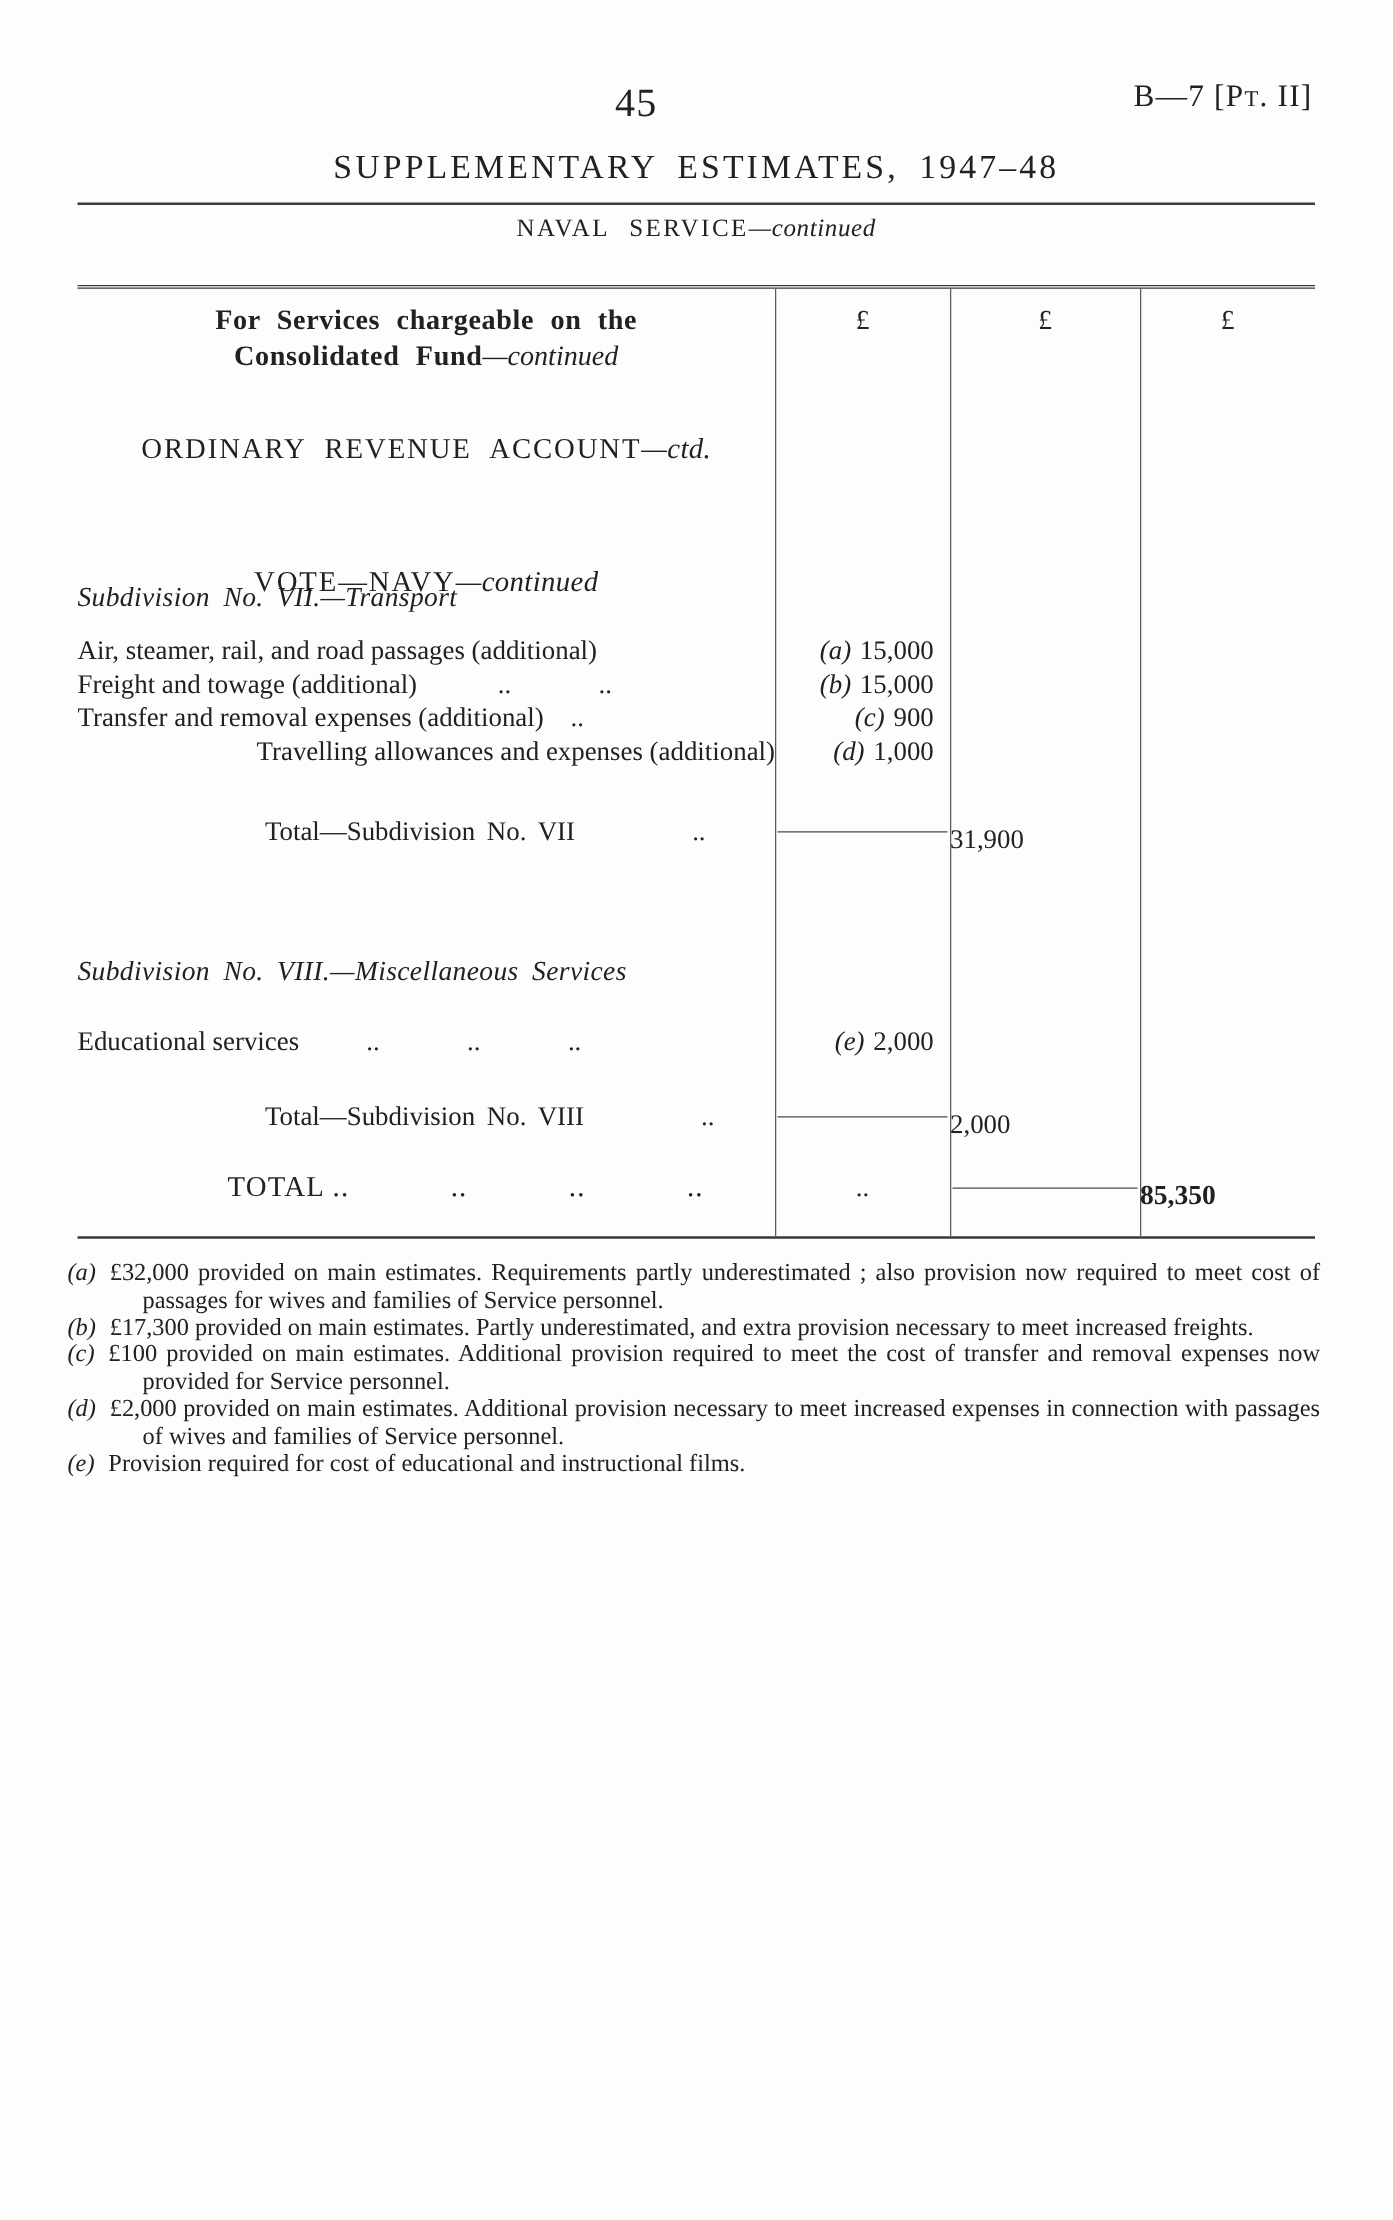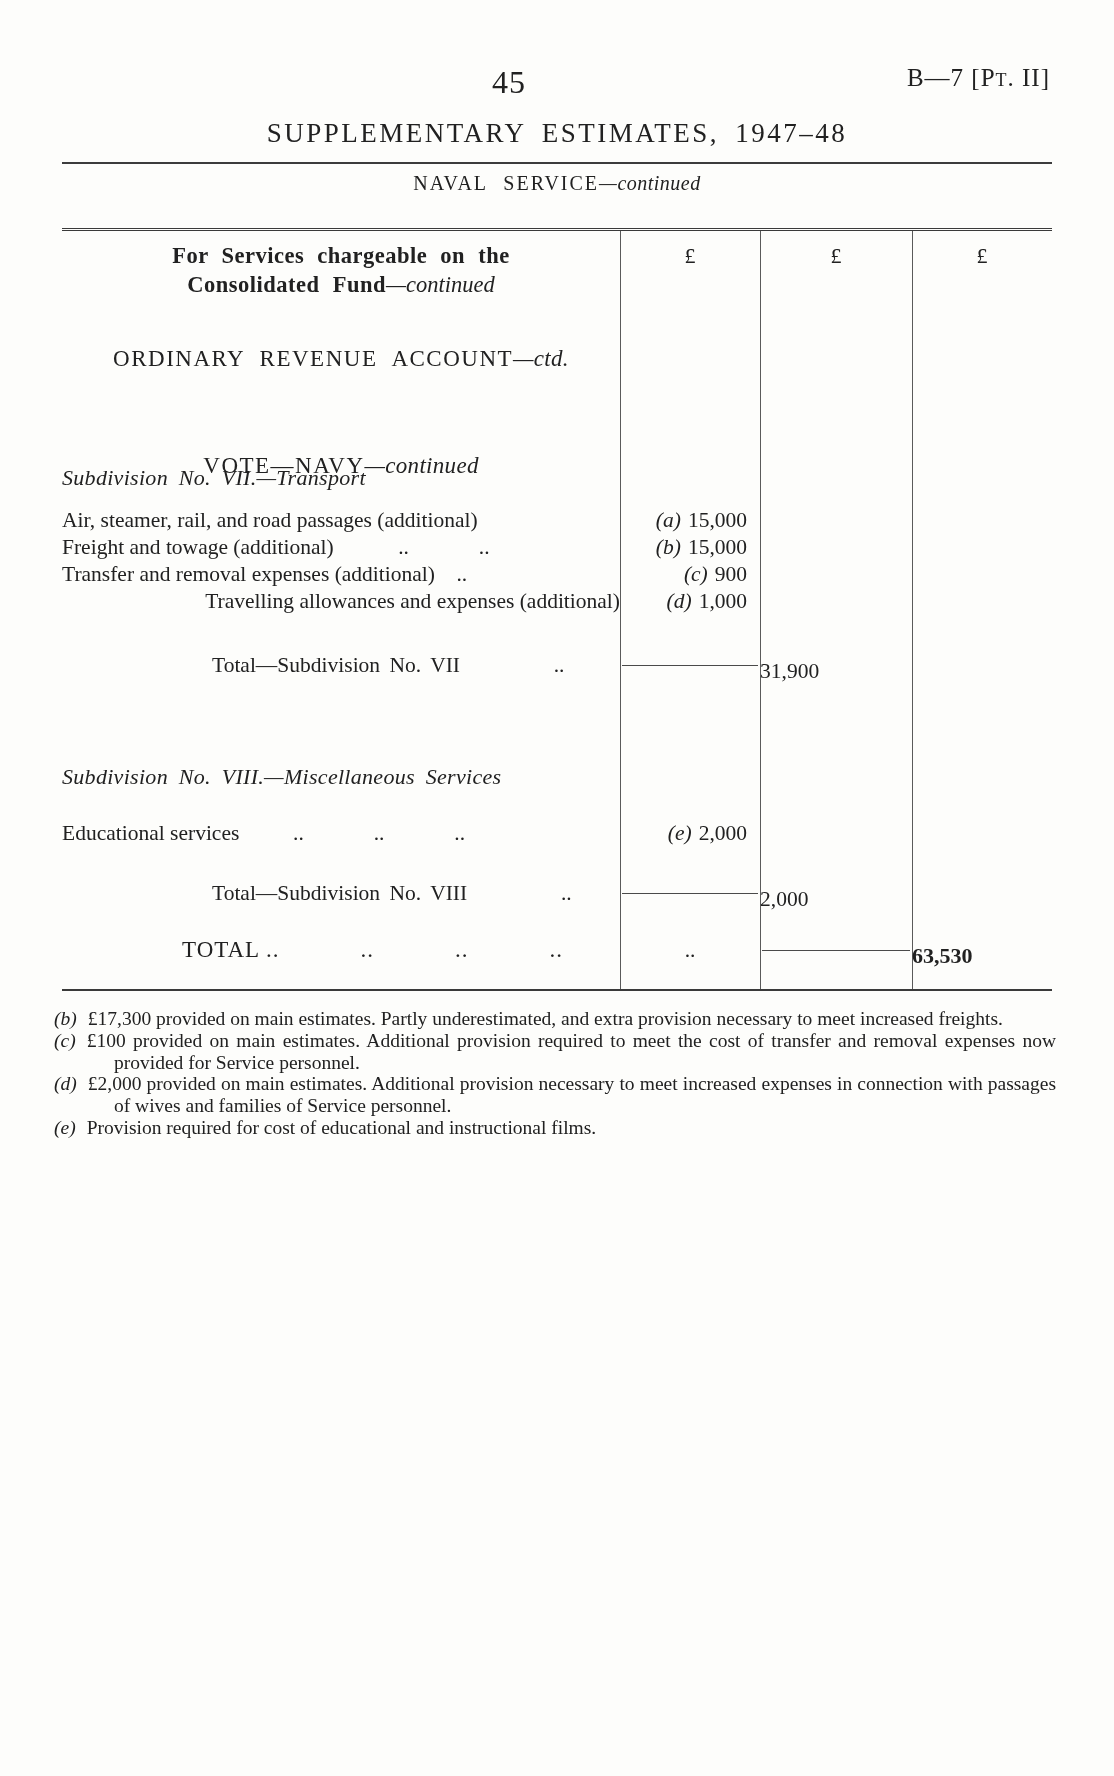--- a/index.html
+++ b/index.html
@@ -195,22 +195,23 @@
     <div class="sum">2,000</div>
     <div></div>
   </div>
 
   <div class="trow total-row" style="top:700px;">
     <div class="stub grand-label pre">TOTAL ..            ..            ..            ..</div>
     <div class="dots-center">..</div>
     <div class="rule-cell">
         <div class="hrule"></div>
       </div>
-    <div class="sum grand">63,530</div>
+    <div class="sum grand">85,350</div>
   </div>
 </div>
 
 <div class="footnotes">
+  <p class="fn"><span class="fn-marker">(a)</span><span>£32,000 provided on main estimates.  Requirements partly underestimated ;  also provision now required to meet cost of passages for wives and families of Service personnel.</span></p>
   <p class="fn"><span class="fn-marker">(b)</span><span>£17,300 provided on main estimates.  Partly underestimated, and extra provision necessary to meet increased freights.</span></p>
   <p class="fn"><span class="fn-marker">(c)</span><span>£100 provided on main estimates.  Additional provision required to meet the cost of transfer and removal expenses now provided for Service personnel.</span></p>
   <p class="fn"><span class="fn-marker">(d)</span><span>£2,000 provided on main estimates.  Additional provision necessary to meet increased expenses in connection with passages of wives and families of Service personnel.</span></p>
   <p class="fn"><span class="fn-marker">(e)</span><span>Provision required for cost of educational and instructional films.</span></p>
 </div>
 
 </body></html>

